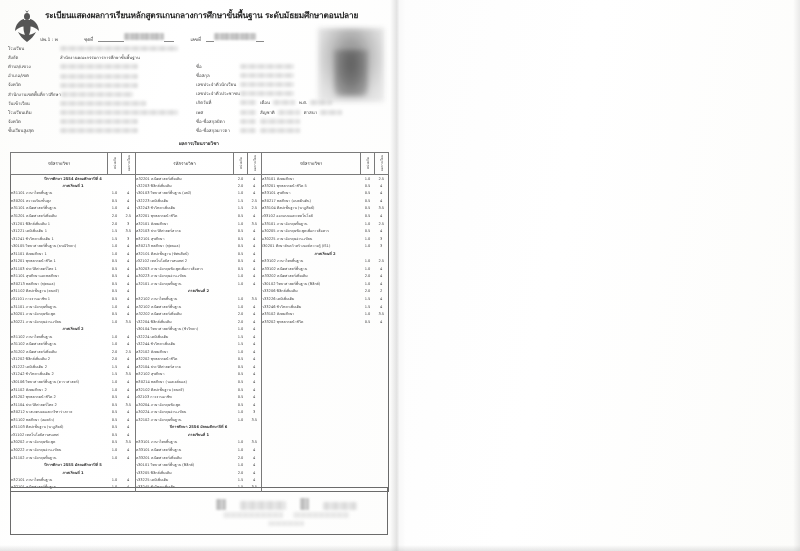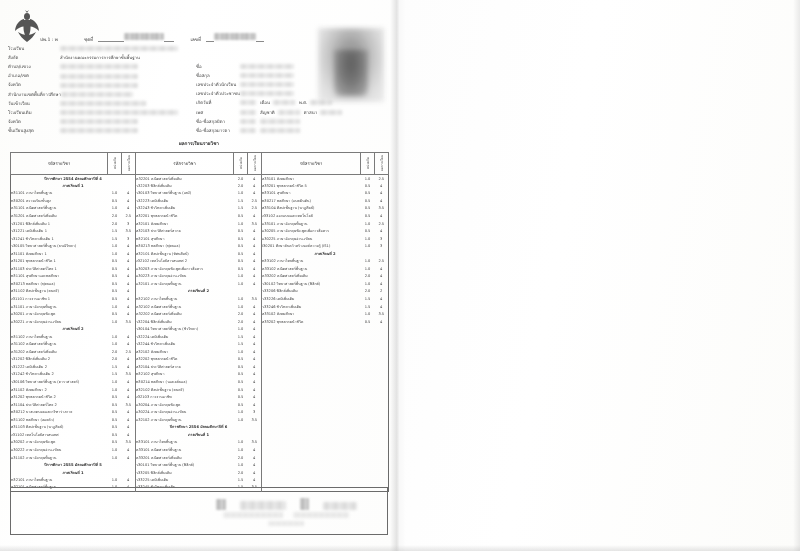--- a/index.html
+++ b/index.html
@@ -113,20 +113,23 @@
           <ellipse cx="26" cy="13" rx="6" ry="7"></ellipse>
           <path d="M26 6 L22 0 L26 3 L30 0 Z"></path>
           <path d="M20 18 C10 20 3 30 2 42 C8 36 14 33 20 33 Z"></path>
           <path d="M32 18 C42 20 49 30 50 42 C44 36 38 33 32 33 Z"></path>
           <path d="M19 20 h14 v16 c0 10 -5 19 -7 22 c-2 -3 -7 -12 -7 -22 Z"></path>
           <path d="M8 44 C12 52 18 58 26 64 C34 58 40 52 44 44 C38 48 32 50 26 50 C20 50 14 48 8 44 Z"></path>
         </g>
       </svg>
     </div>
 
+    <div id="doc-title">
+      <div class="title th">ระเบียนแสดงผลการเรียนหลักสูตรแกนกลางการศึกษาขั้นพื้นฐาน ระดับมัธยมศึกษาตอนปลาย</div>
+    </div>
 
     <div id="code-row">
       <span class="code-label th">ปพ.1 : พ</span>
       <span style="display:inline-block;width:16px"></span>
       <span class="code-label th">ชุดที่</span>
       <span class="blank-line" style="width:26px"></span><span class="redact" style="width:40px;height:7px"></span><span class="blank-line" style="width:10px"></span>
       <span style="display:inline-block;width:6px"></span>
       <span class="code-label th">เลขที่</span>
       <span class="blank-line" style="width:8px"></span><span class="redact" style="width:42px;height:7px"></span><span class="blank-line" style="width:8px"></span>
     </div>

